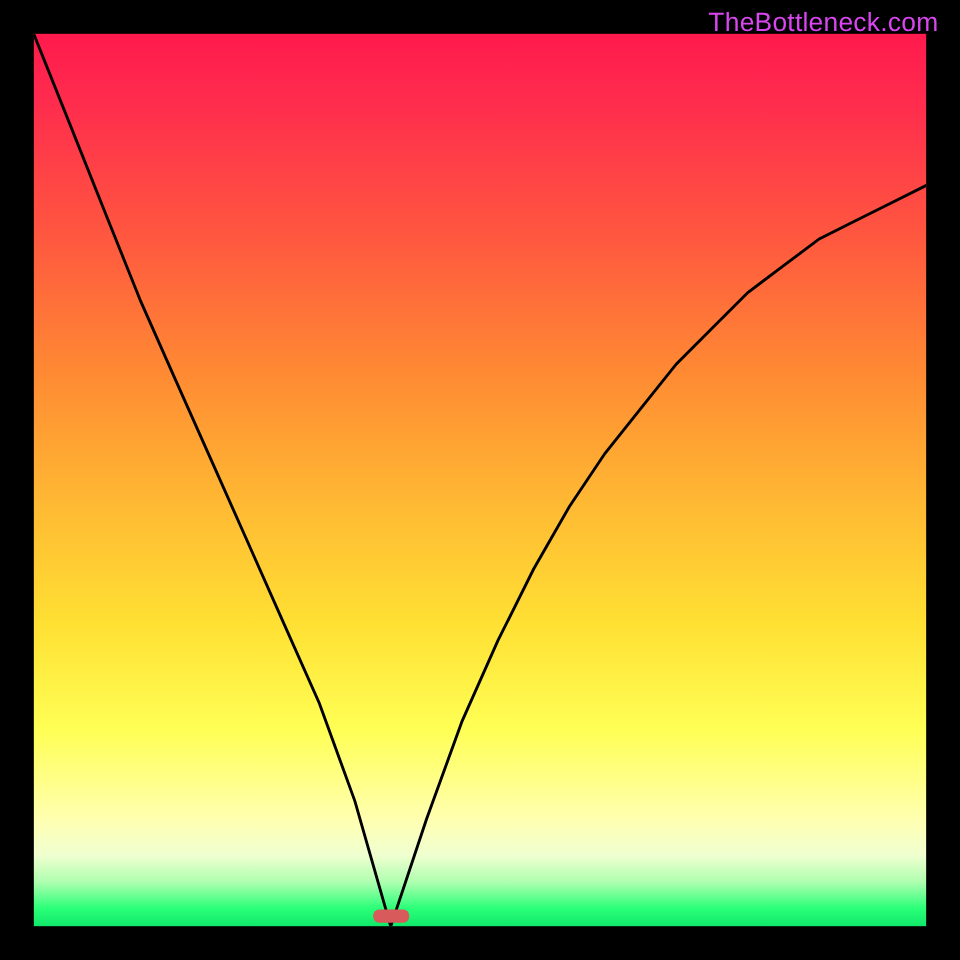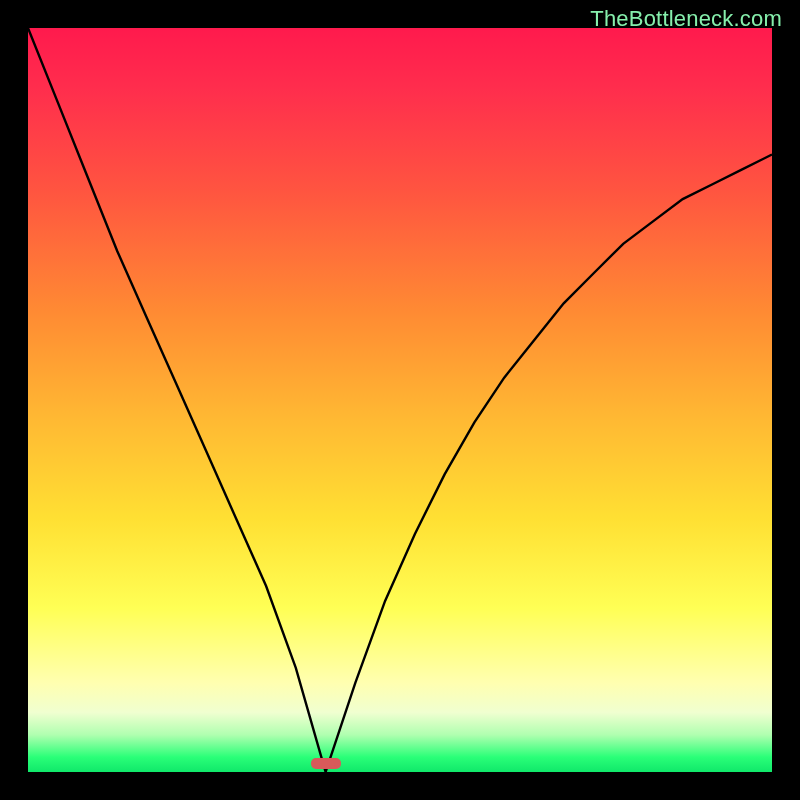--- a/index.html
+++ b/index.html
@@ -56,21 +56,21 @@
     left: 286px; 
   }
   svg.curve {
     position: absolute;
     inset: 0;
   }
   .watermark {
     position: absolute;
     top: 6px;
     right: 18px;
-    color: #86efac;
+    color: #d946ef;
     font-size: 22px;
     font-weight: 500;
     letter-spacing: 0.2px;
   }
 </style>
 </head>
 <body>
 
 <div class="frame">
 

